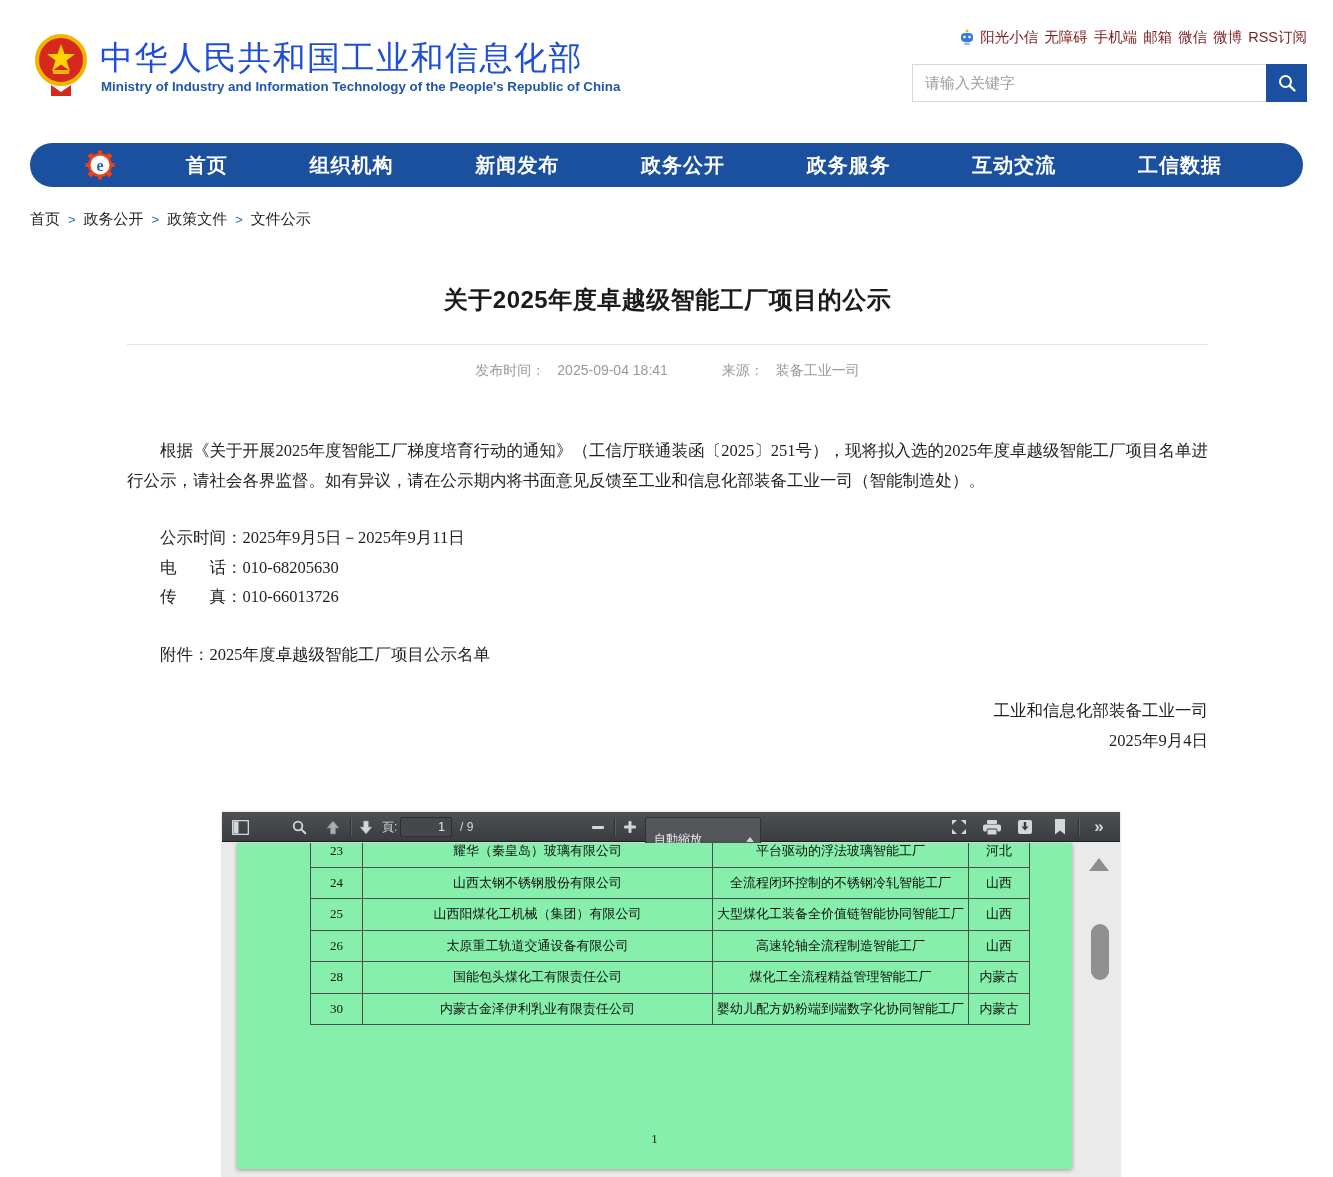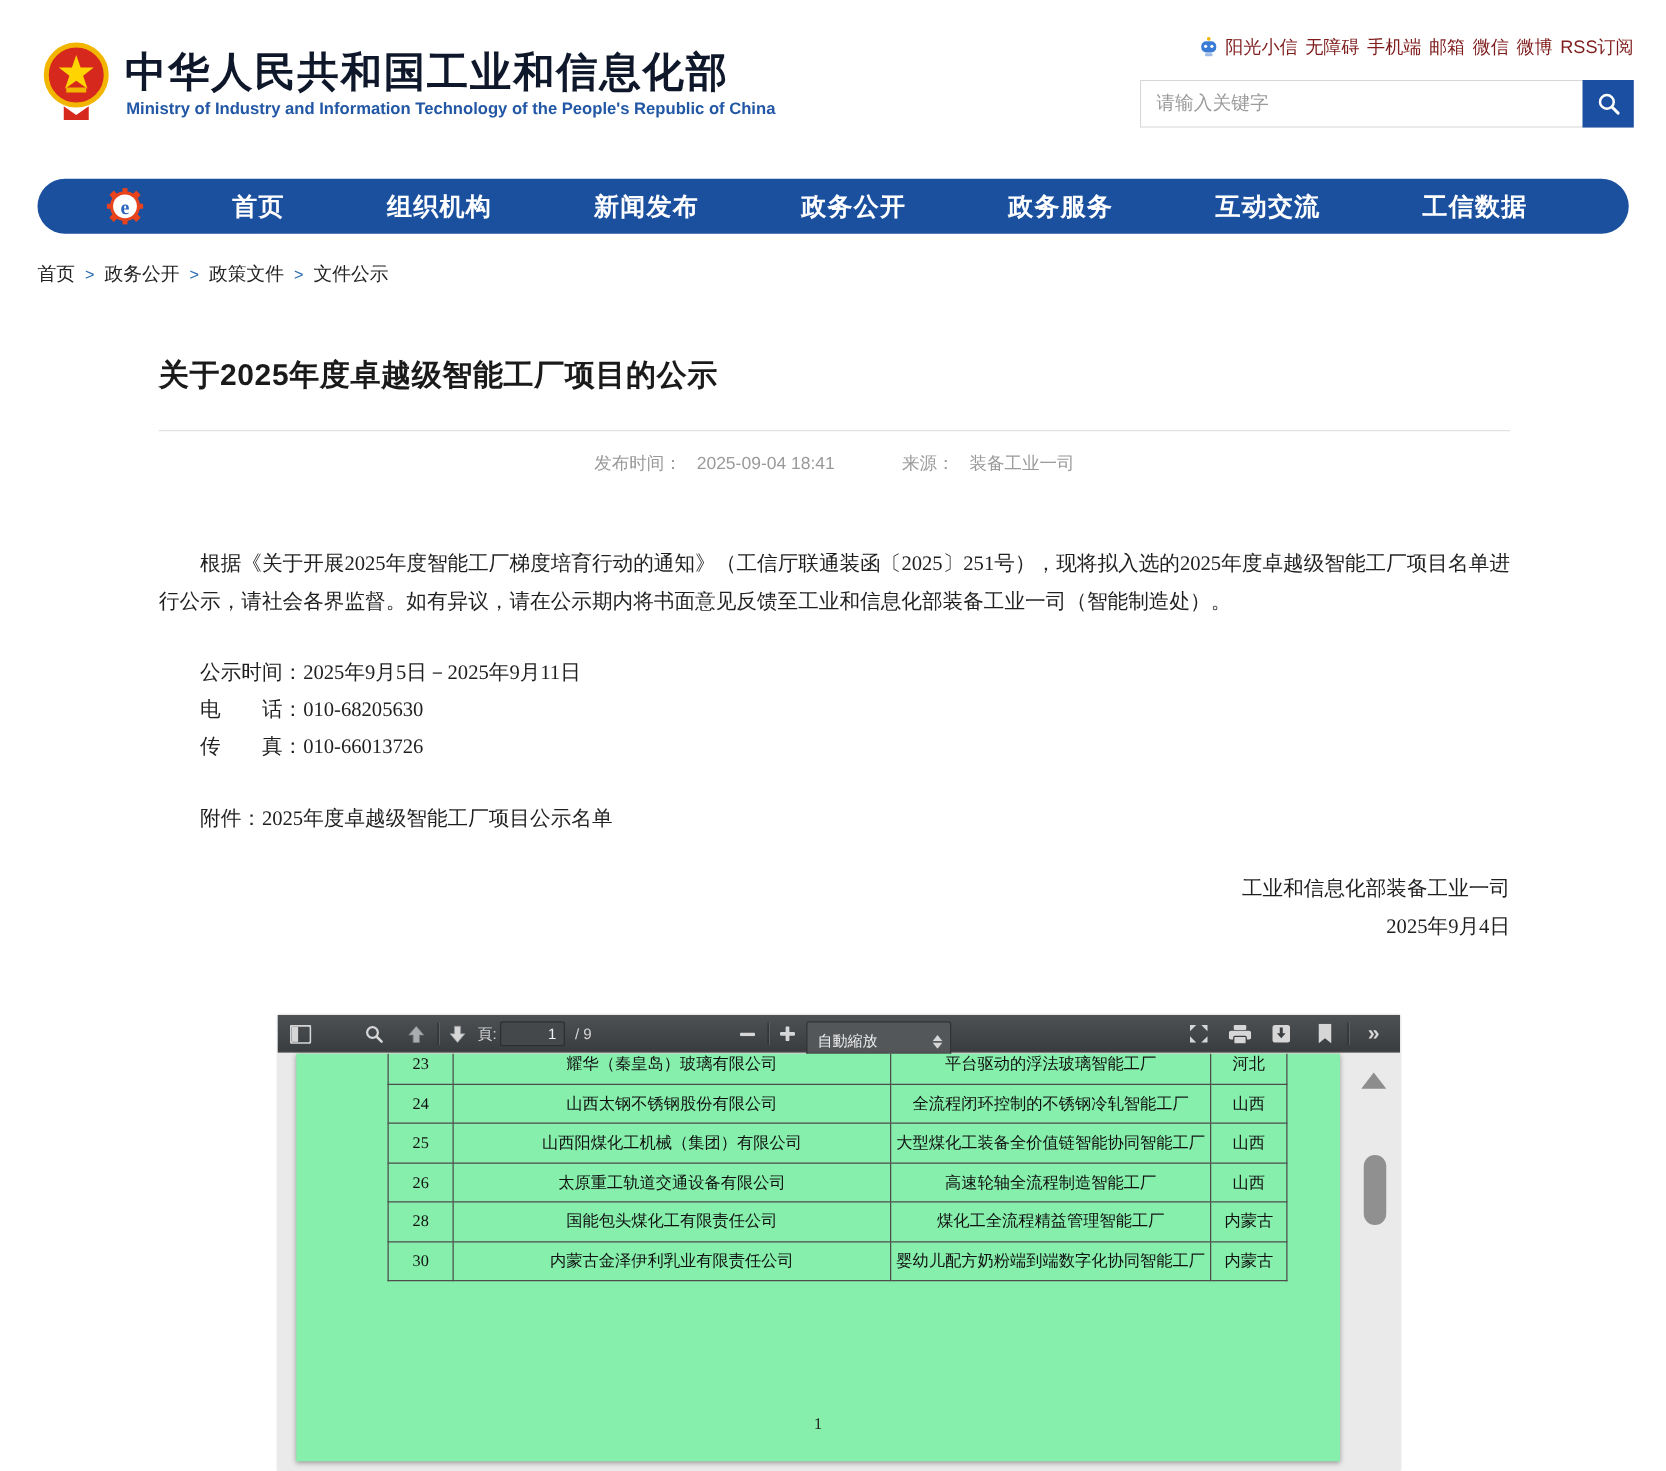--- a/index.html
+++ b/index.html
@@ -1,21 +1,21 @@
 <!DOCTYPE html>
 <html><head>
 <meta charset="utf-8">
 <style>
   *{margin:0;padding:0;box-sizing:border-box}
   html,body{background:#fff}
   body{width:1333px;height:1177px;position:relative;font-family:"Liberation Sans",sans-serif;overflow:hidden}
 
   
   .emblem{position:absolute;left:34px;top:30px;width:54px;height:70px}
-  .site-title{position:absolute;left:100px;top:36px;font-size:33px;font-weight:bold;color:#0f172a;letter-spacing:1.5px;white-space:nowrap}
+  .site-title{position:absolute;left:100px;top:36px;font-size:33px;font-weight:normal;color:#1d4ed8;letter-spacing:1.5px;white-space:nowrap}
   .site-sub{position:absolute;left:101px;top:79px;font-size:13.3px;font-weight:bold;color:#2257a5;white-space:nowrap}
   .toplinks{position:absolute;right:26px;top:28px;display:flex;align-items:center;gap:6px;font-size:14.5px;color:#7f1d1d}
   .toplinks .lnk{display:flex;align-items:center;gap:5px;cursor:pointer;white-space:nowrap}
   .searchbar{position:absolute;right:26px;top:64px;width:395px;height:38px;border:1px solid #d8d8d8;display:flex;background:#fff}
   .searchbar input{flex:1;border:none;outline:none;font-size:15px;padding:0 12px;color:#333;font-family:Liberation Serif, serif}
   .searchbar input::placeholder{color:#9b9b9b}
   .search-btn{width:41px;height:38px;margin:-1px -1px -1px 0;background:#1a4fa2;border:none;display:flex;align-items:center;justify-content:center;cursor:pointer}
 
   
   .nav{position:absolute;left:30px;top:143px;width:1273px;height:44px;background:#1b509f;border-radius:22px;display:flex;align-items:center;color:#fff}
@@ -23,39 +23,39 @@
   .nav-items{flex:1;display:flex;justify-content:space-around;align-items:center;padding:0 40px 0 30px}
   .nav-item{font-size:20px;font-weight:bold;letter-spacing:1px;cursor:pointer;white-space:nowrap}
 
   
   .breadcrumb{position:absolute;left:30px;top:210px;font-size:15px;color:#222;display:flex;gap:8px;align-items:center}
   .breadcrumb .sep{color:#2b6db0;font-size:13px}
   .breadcrumb .crumb{cursor:pointer}
 
   
   .article{position:absolute;left:127px;top:260px;width:1081px}
-  .art-title{font-size:24px;font-weight:bold;color:#1a1a1a;margin-top:24px;letter-spacing:.5px}
+  .art-title{text-align:center;font-size:24px;font-weight:bold;color:#1a1a1a;margin-top:24px;letter-spacing:.5px}
   .art-divider{border-top:1px solid #e3e3e3;margin-top:28px}
   .art-meta{text-align:center;margin-top:17px;font-size:14px;color:#9a9a9a}
   .art-meta span{margin:0 6px}
   .art-body{margin-top:56px;font-family:"Liberation Serif",serif;font-size:16.5px;line-height:29.5px;color:#1f1f1f}
   .art-par{text-indent:2em;text-align:justify}
   .art-lines{margin-top:28px;padding-left:33px}
   .art-line{line-height:29.5px}
   .art-attach{margin-top:28px;padding-left:33px;line-height:29.5px}
   .art-sign{margin-top:27px;text-align:right;line-height:30px}
 
   
   .pdf{position:absolute;left:222px;top:812px;width:898px;height:365px;background:#eaeaea;overflow:hidden;box-shadow:0 0 2px rgba(0,0,0,.25)}
   .pdf-toolbar{position:relative;height:30px;background:linear-gradient(#4e5154,#3a3d40);border-bottom:1px solid #1f1f1f;color:#d6d6d6}
   .tb{position:absolute;top:0;height:30px;display:flex;align-items:center;justify-content:center;cursor:pointer}
   .tb-sep{position:absolute;top:6px;width:1px;height:18px;background:#2e3133;box-shadow:1px 0 0 #5c5f62}
   .tb-label{position:absolute;top:0;height:30px;display:flex;align-items:center;font-size:12px;color:#d6d6d6}
   .page-input{position:absolute;left:178px;top:5px;width:52px;height:20px;background:#45484b;border:1px solid #2c2f31;border-radius:2px;color:#efefef;font-size:12px;text-align:right;padding-right:6px;outline:none}
-  .zoom-select{position:absolute;left:423px;top:5px;width:116px;height:32px;background:#54575a;border:1px solid #333;border-radius:2px;display:flex;align-items:center;font-size:12px;color:#efefef;padding-left:8px;cursor:pointer}
+  .zoom-select{position:absolute;left:423px;top:5px;width:116px;height:32px;background:#54575a;border:1px solid #333;border-radius:2px;display:flex;align-items:flex-end;font-size:12px;color:#efefef;padding-left:8px;cursor:pointer}
   .zoom-select .arrows{margin-left:auto;margin-right:6px;display:flex;flex-direction:column;gap:1px}
 
   .pdf-body{position:absolute;left:0;top:31px;right:0;bottom:0}
   .pdf-page{position:absolute;left:15px;top:0;width:835px;height:326px;background:#86efac;box-shadow:0 1px 4px rgba(0,0,0,.35);overflow:hidden}
   .pdf-table{position:absolute;left:73px;top:-8px;border-collapse:collapse;font-family:"Liberation Serif",serif;font-size:13px;color:#111;table-layout:fixed}
   .pdf-table td{border:1px solid #4d4d4d;text-align:center;height:31.5px;padding:0 4px;overflow:hidden;white-space:nowrap}
   .pdf-table .c-no{width:52px}
   .pdf-table .c-co{width:350px;position:relative}
   .pdf-table .c-pr{width:224px}
   .pdf-table .c-pv{width:61px}

